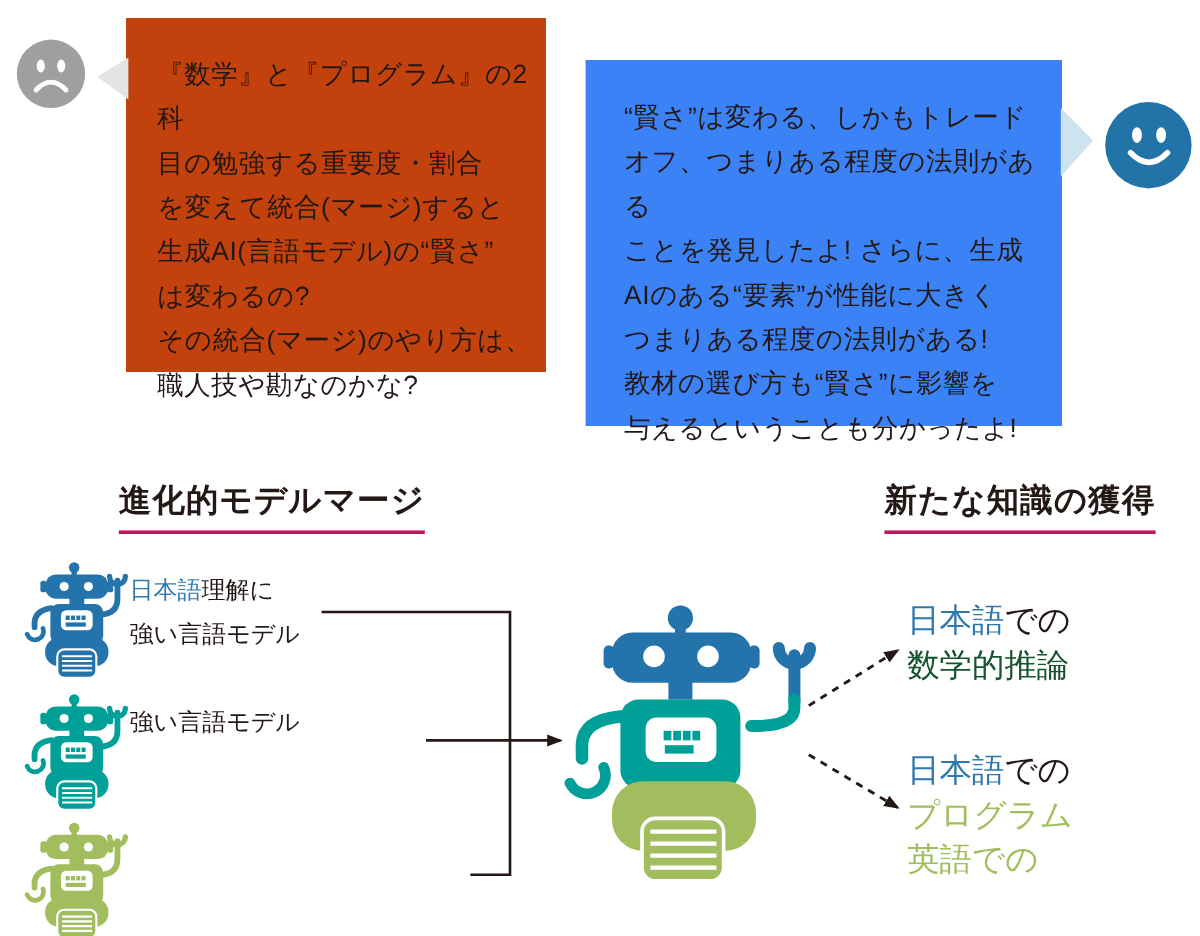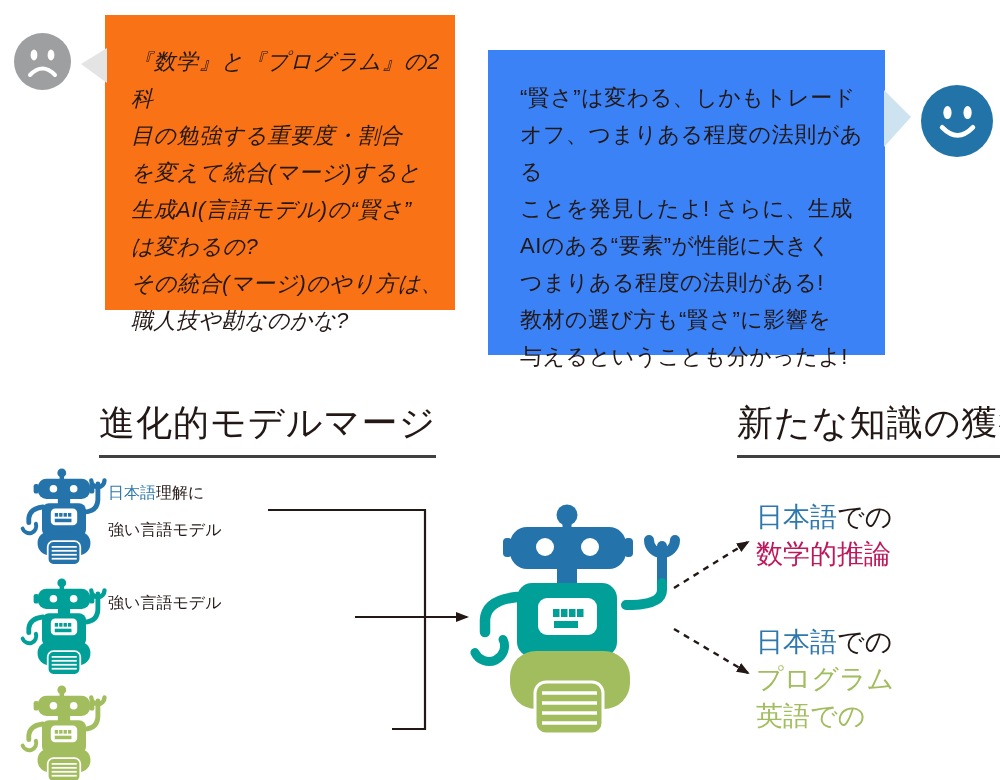--- a/index.html
+++ b/index.html
@@ -1,49 +1,49 @@
 <!DOCTYPE html>
 <html><head>
 <meta charset="utf-8">
 <style>
   html,body{margin:0;padding:0;background:#fff;}
   .canvas{position:relative;width:1000px;height:780px;background:#fff;overflow:hidden;
           font-family:"Liberation Sans","DejaVu Sans",sans-serif;color:#231815;}
   
   .bubble{position:absolute;box-sizing:border-box;font-size:22px;line-height:37px;font-weight:500;letter-spacing:.5px;}
-  .bubble-q{left:105px;top:15px;width:350px;height:295px;background:#f97316;padding:28px 0 0 26px;font-style:italic;}
+  .bubble-q{left:105px;top:15px;width:350px;height:295px;background:#c2410c;padding:28px 0 0 26px;}
   .bubble-a{left:488px;top:50px;width:397px;height:305px;background:#3b82f6;padding:29px 0 0 32px;}
   .tail{position:absolute;width:0;height:0;}
   .tail-left{left:-24px;top:33px;border-top:16px solid transparent;border-bottom:19px solid transparent;border-right:26px solid #e4e4e5;}
   .tail-right{right:-26px;top:40px;border-top:27px solid transparent;border-bottom:30px solid transparent;border-left:27px solid #cde4f0;}
   
   .face{position:absolute;border-radius:50%;}
   .face-sad{left:14px;top:33px;width:57px;height:57px;background:#9e9fa0;}
   .face-happy{left:921px;top:85px;width:72px;height:72px;background:#2173a8;}
   .face svg{display:block;width:100%;height:100%;}
   
-  .heading{position:absolute;font-size:36px;font-weight:400;letter-spacing:1px;
-           border-bottom:3px solid #404040;padding-bottom:7px;white-space:nowrap;}
+  .heading{position:absolute;font-size:27px;font-weight:700;letter-spacing:1px;
+           border-bottom:3px solid #be185d;padding-bottom:7px;white-space:nowrap;}
   .heading-left{left:99px;top:399px;}
   .heading-right{left:737px;top:399px;}
   
   .mini{position:absolute;width:88px;height:99px;}
   .mini-1{left:20px;top:467px;color:#2473aa;}
   .mini-2{left:20px;top:577px;color:#00a099;}
   .mini-3{left:20px;top:684px;color:#a2bd5e;}
-  .model-label{position:absolute;left:108px;font-size:16px;line-height:37px;font-weight:500;white-space:nowrap;}
+  .model-label{position:absolute;left:108px;font-size:20px;line-height:37px;font-weight:500;white-space:nowrap;}
   .label-1{top:474px;}
   .label-2{top:584px;}
   .label-3{top:691px;}
   
   .output{position:absolute;left:756px;width:222px;text-align:left;font-size:27px;line-height:37px;font-weight:500;}
   .output-1{top:499px;}
   .output-2{top:624px;}
   
-  .c-dark{color:#231815}.c-blue{color:#2e78ad}.c-teal{color:#be185d}.c-green{color:#a2bd5e}
+  .c-dark{color:#231815}.c-blue{color:#2e78ad}.c-teal{color:#14532d}.c-green{color:#a2bd5e}
   
   .overlay{position:absolute;left:0;top:0;width:1000px;height:780px;pointer-events:none;}
   .big-robot{position:absolute;left:458px;top:496px;width:232px;height:246px;}
   .defs-hidden{position:absolute;width:0;height:0;overflow:hidden;}
 </style>
 </head>
 <body>
 
 <div class="canvas">
 

